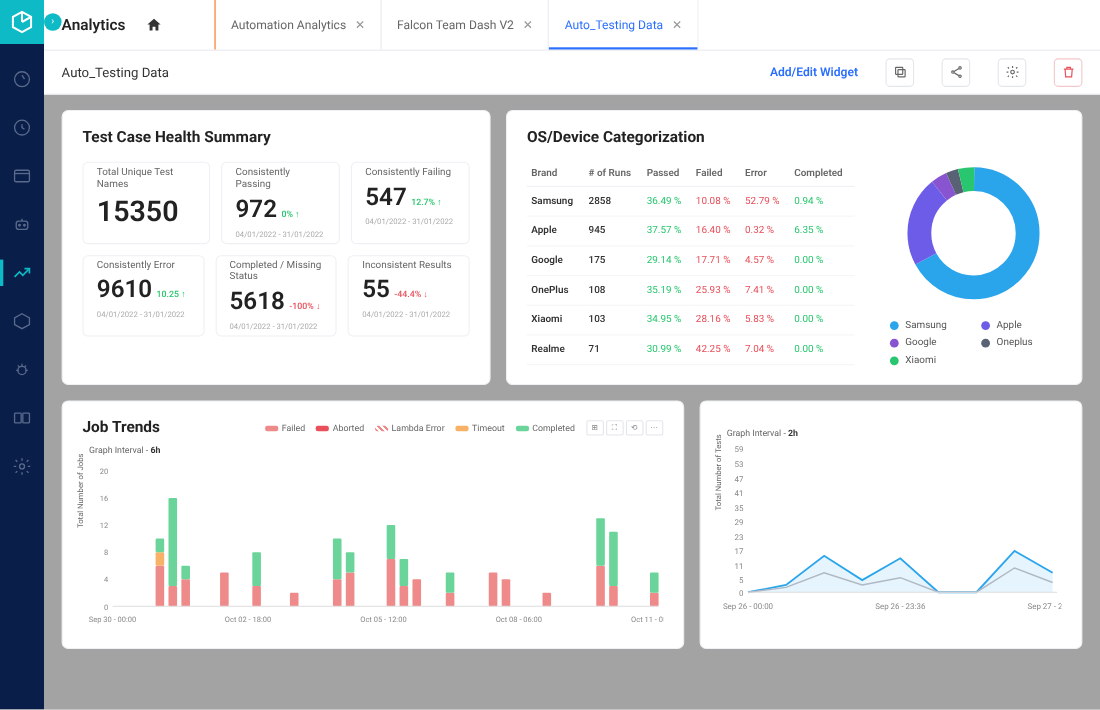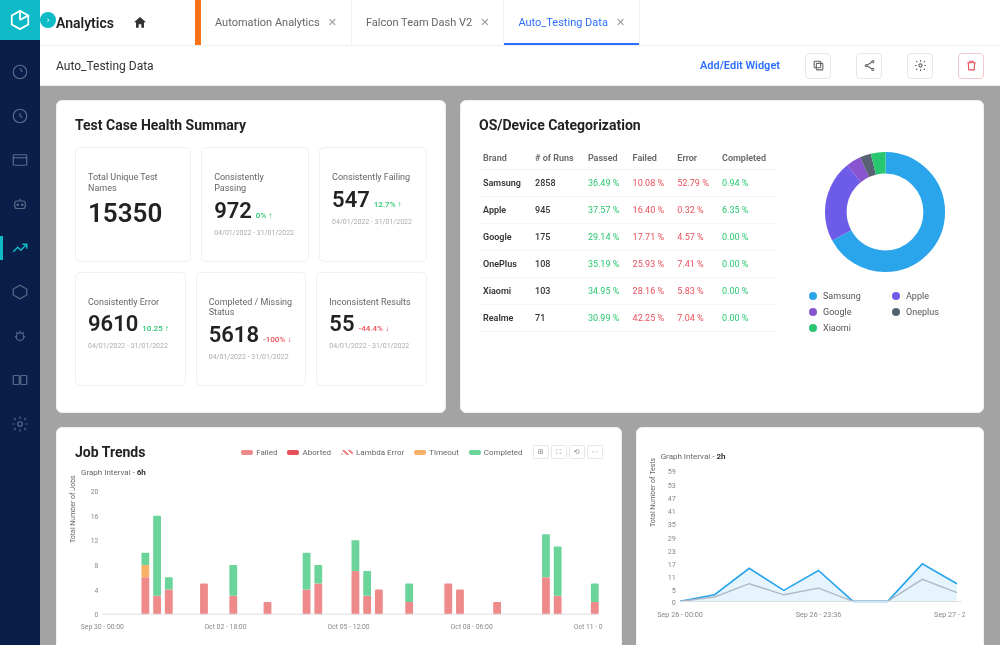--- a/index.html
+++ b/index.html
@@ -18,21 +18,21 @@
 
 
 .main { flex: 1; display: flex; flex-direction: column; background: #a3a3a3; overflow: hidden; }
 
 
 .topbar { height: 46px; background: #fff; display: flex; align-items: center; padding: 0 16px; gap: 18px; border-bottom: 1px solid #eef0f3; }
 .page-title { font-size: 14px; font-weight: 600; color: #222; }
 .home-icon { color: #333; display: flex; }
 .tabs { display: flex; height: 100%; }
 .tab { padding: 0 14px; display: flex; align-items: center; gap: 8px; font-size: 11px; color: #666; border-right: 1px solid #eef0f3; border-left: 1px solid #eef0f3; cursor: pointer; position: relative; margin-left: -1px; }
-.tab:first-child { border-left: 6px solid #f97316; margin-left: 29px; }
+.tab:first-child { border-left: 1px solid #f97316; margin-left: 29px; }
 .tab .close-x { color: #999; font-size: 11px; }
 .tab.active { color: #2c6fff; }
 .tab.active::after { content: ''; position: absolute; left: 0; right: 0; bottom: 0; height: 2px; background: #2c6fff; }
 
 
 .subheader { height: 40px; background: #fff; display: flex; align-items: center; justify-content: space-between; padding: 0 16px; border-bottom: 1px solid #eef0f3; }
 .breadcrumb { font-size: 12px; color: #333; }
 .header-actions { display: flex; align-items: center; gap: 25px; }
 .link-btn { color: #2c6fff; font-size: 11px; font-weight: 600; cursor: pointer; }
 .icon-btn { width: 26px; height: 26px; border: 1px solid #e3e6eb; border-radius: 4px; display: flex; align-items: center; justify-content: center; color: #666; cursor: pointer; background: #fff; }
@@ -41,21 +41,21 @@
 
 
 .content { flex: 1; padding: 14px 16px; overflow: hidden; }
 .row1 { display: flex; gap: 14px; margin-bottom: 14px; }
 .card { background: #fff; border: 1px solid #eef0f3; border-radius: 6px; padding: 16px 18px; }
 .card-title { font-size: 14px; font-weight: 700; color: #222; margin-bottom: 14px; }
 
 
 .card-health { width: 390px; }
 .metric-row { display: flex; gap: 10px; margin-bottom: 10px; }
-.metric { border: 1px solid #eef0f3; border-radius: 5px; padding: 24px 12px; flex: 1; }
+.metric { border: 1px solid #eef0f3; border-radius: 5px; padding: 4px 12px; flex: 1; }
 .metric.wide { flex: 1.1; }
 .metric-label { font-size: 9px; color: #666; margin-bottom: 4px; line-height: 1.2; }
 .metric-value { font-size: 22px; font-weight: 600; color: #222; display: flex; align-items: baseline; gap: 4px; }
 .metric-value.big { font-size: 26px; }
 .metric-delta { font-size: 8px; font-weight: 500; }
 .delta-up { color: #28c76f; }
 .delta-down { color: #e8505b; }
 .metric-date { font-size: 7px; color: #aaa; margin-top: 6px; }
 
 

